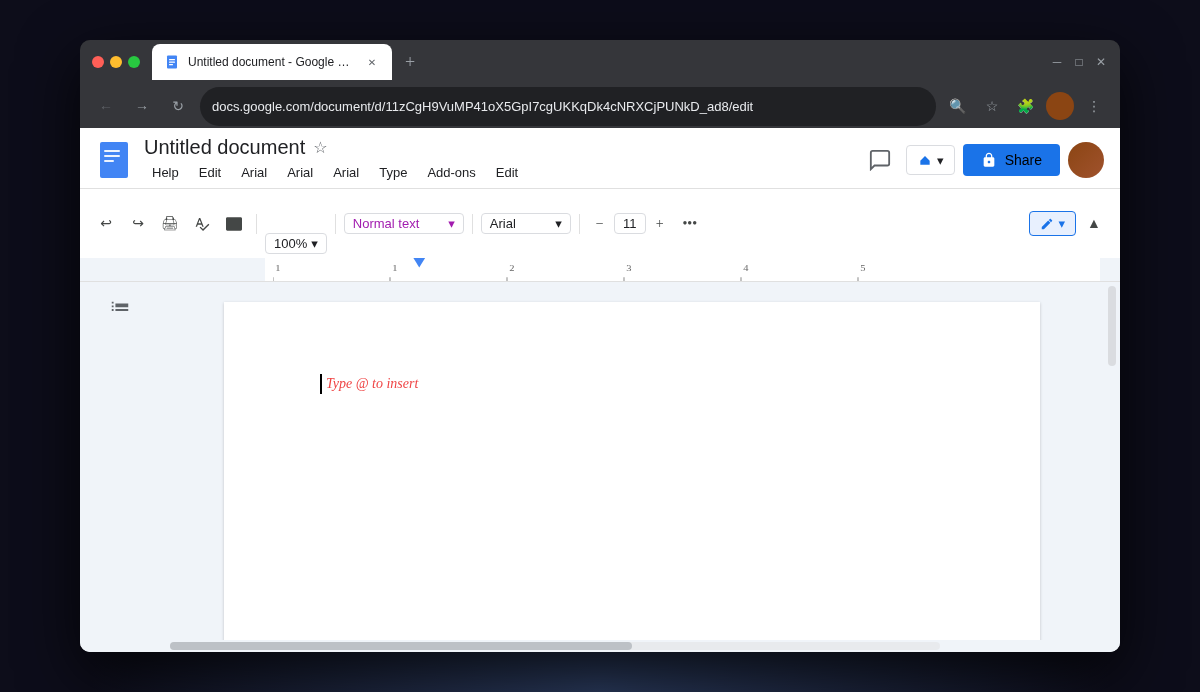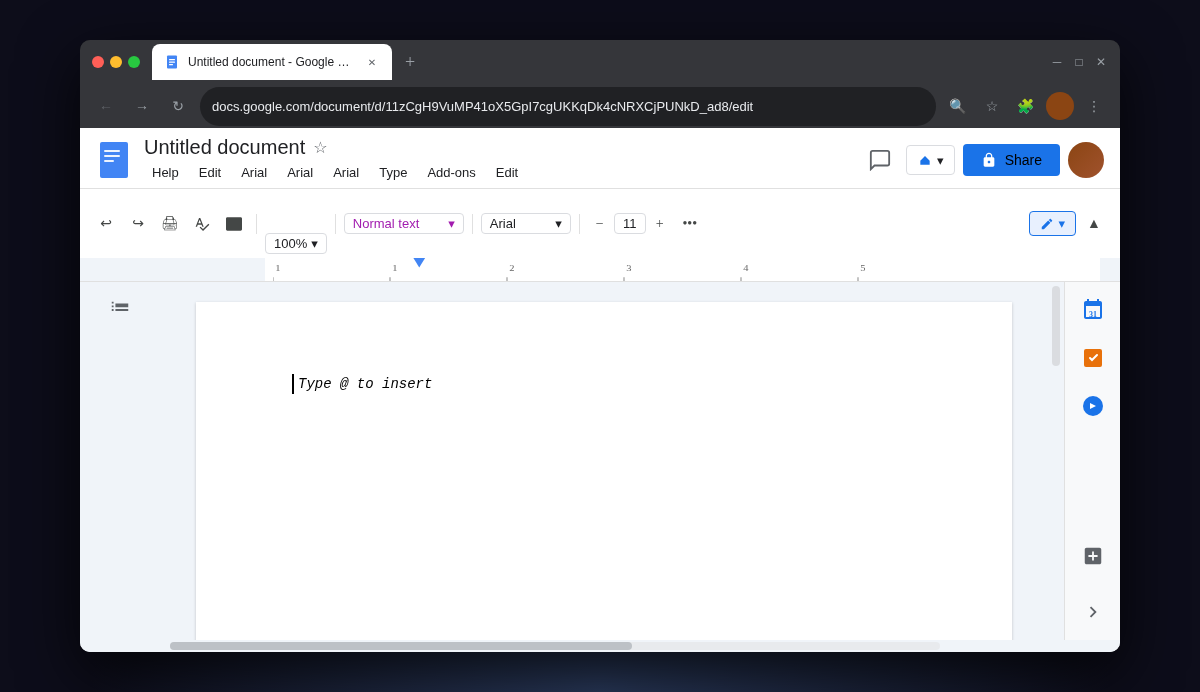--- a/index.html
+++ b/index.html
@@ -508,22 +508,22 @@
 
     .docs-cursor {
       display: inline-block;
       width: 2px;
       height: 20px;
       background: #000;
       vertical-align: middle;
     }
 
     .docs-placeholder {
-      color: #000000;
-      font-family: Liberation Mono, monospace;
+      color: #ef4444;
+      font-family: Liberation Serif, serif;
       font-size: 14px;
       font-style: italic;
     }
 
     .scrollbar-area {
       width: 16px;
       background: #f0f4f9;
       flex-shrink: 0;
     }
 
@@ -801,50 +801,20 @@
           <span class="docs-placeholder">Type @ to insert</span>
           
           
         </div>
       </div>
 
       <div class="scrollbar-area">
         <div class="scrollbar-thumb"></div>
       </div>
 
-      <div class="docs-sidebar-right">
-        <div class="sidebar-right-btn calendar" title="Google Calendar">
-          <svg width="24" height="24" viewBox="0 0 24 24" fill="#1a73e8">
-            <path d="M19 3h-1V1h-2v2H8V1H6v2H5c-1.1 0-2 .9-2 2v14c0 1.1.9 2 2 2h14c1.1 0 2-.9 2-2V5c0-1.1-.9-2-2-2zm0 16H5V8h14v11z"></path>
-            <text x="12" y="19" text-anchor="middle" font-size="8" fill="#1a73e8" font-weight="bold">31</text>
-          </svg>
-        </div>
-        <div class="sidebar-right-btn tasks" title="Google Tasks">
-          <svg width="24" height="24" viewBox="0 0 24 24" fill="#e8710a">
-            <rect x="3" y="3" width="18" height="18" rx="2" fill="#e8710a"></rect>
-            <path d="M9 12l2 2 5-5" stroke="white" stroke-width="2" fill="none" stroke-linecap="round"></path>
-          </svg>
-        </div>
-        <div class="sidebar-right-btn meet" title="Google Meet">
-          <svg width="24" height="24" viewBox="0 0 24 24">
-            <circle cx="12" cy="12" r="10" fill="#1a73e8"></circle>
-            <path d="M9 9l6 3-6 3V9z" fill="white"></path>
-          </svg>
-        </div>
-        <div class="sidebar-right-btn sidebar-right-add">
-          <svg width="22" height="22" viewBox="0 0 24 24" fill="#5f6368">
-            <path d="M19 3H5c-1.1 0-2 .9-2 2v14c0 1.1.9 2 2 2h14c1.1 0 2-.9 2-2V5c0-1.1-.9-2-2-2zm-2 10h-4v4h-2v-4H7v-2h4V7h2v4h4v2z"></path>
-          </svg>
-        </div>
-        <div class="sidebar-right-btn sidebar-right-expand">
-          <svg width="22" height="22" viewBox="0 0 24 24" fill="#5f6368">
-            <path d="M10 6L8.59 7.41 13.17 12l-4.58 4.59L10 18l6-6-6-6z"></path>
-          </svg>
-        </div>
-      </div>
     </div>
 
     <div class="bottom-scroll">
       <div class="bottom-scrollbar">
         <div class="bottom-thumb"></div>
       </div>
     </div>
   </div>
 </div>
 

